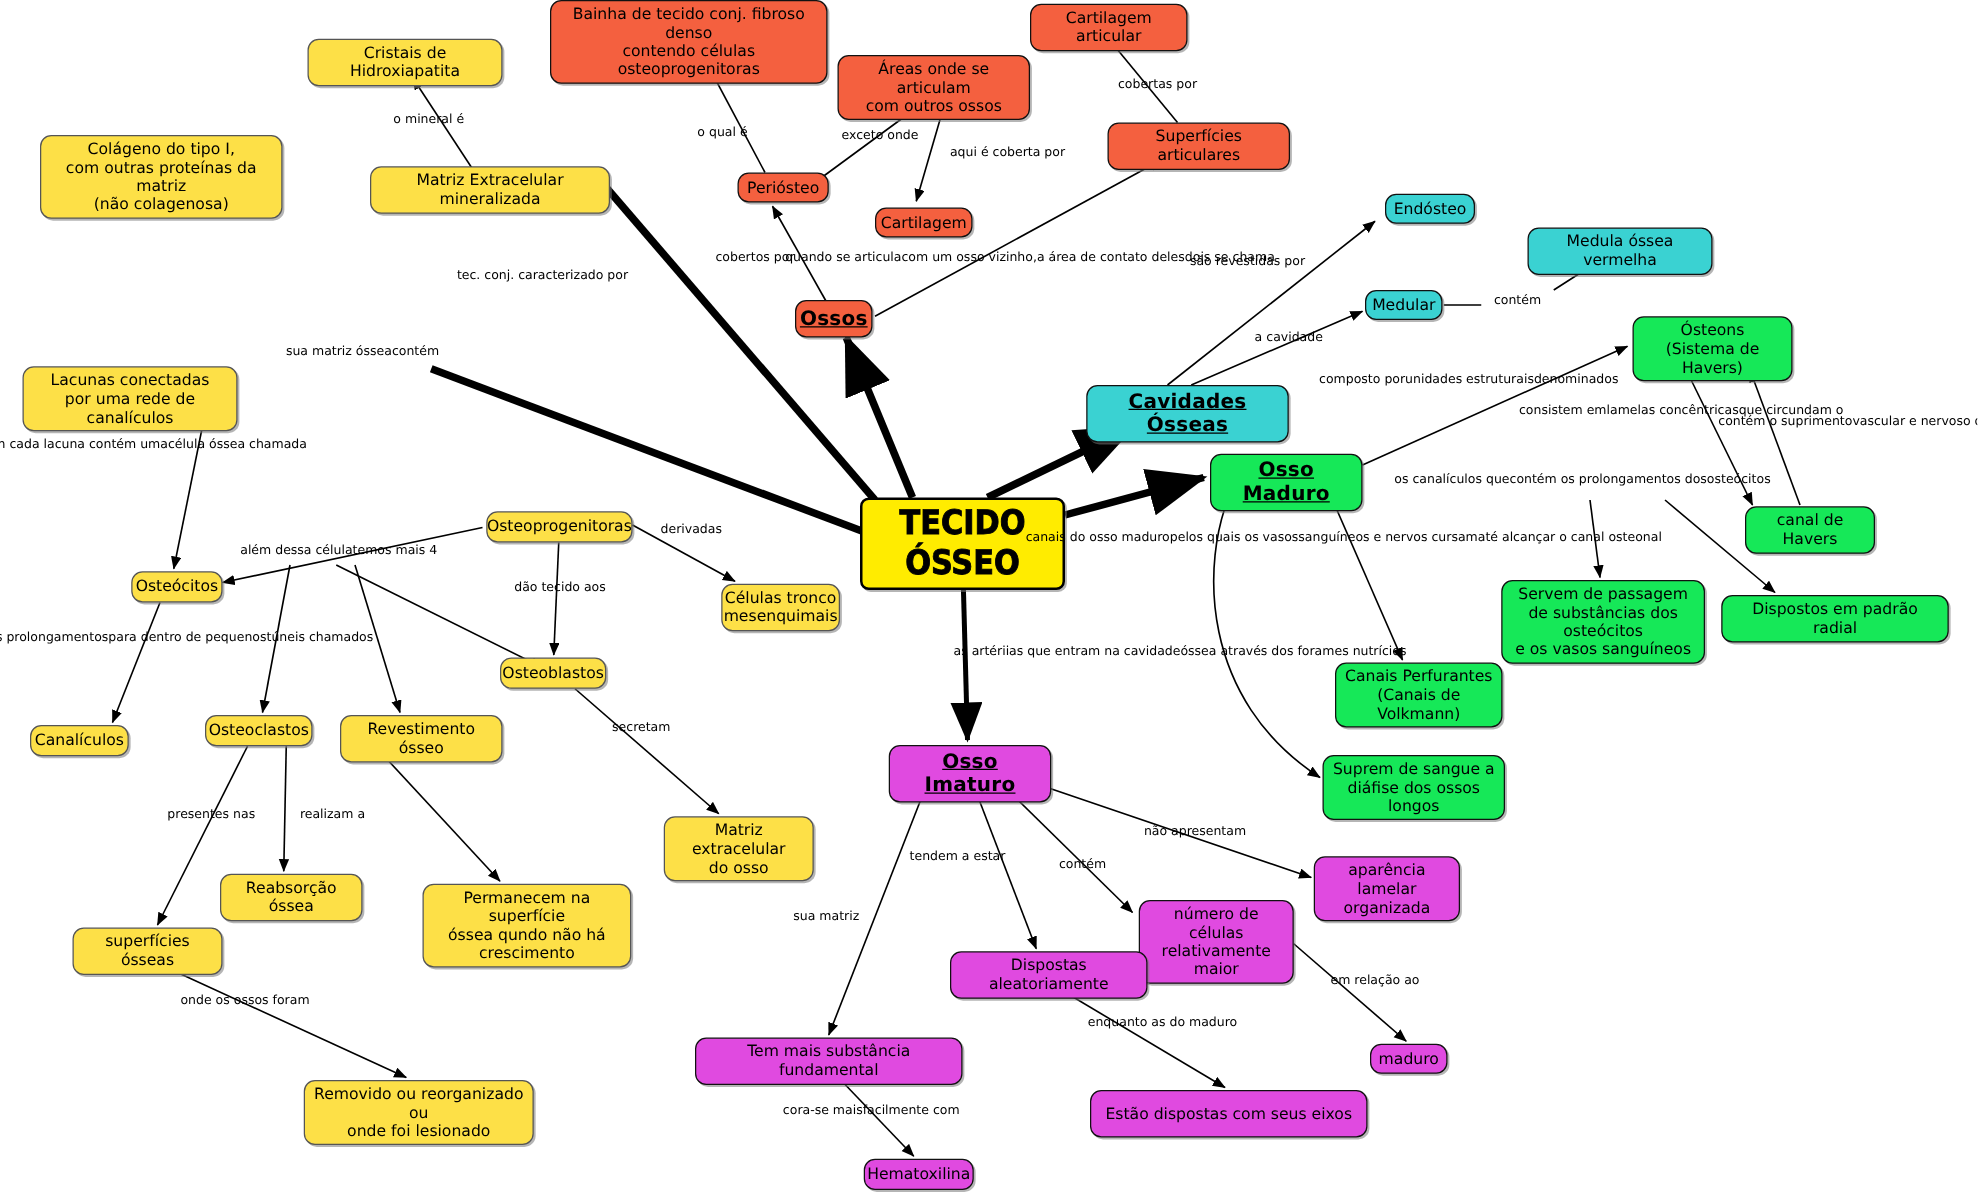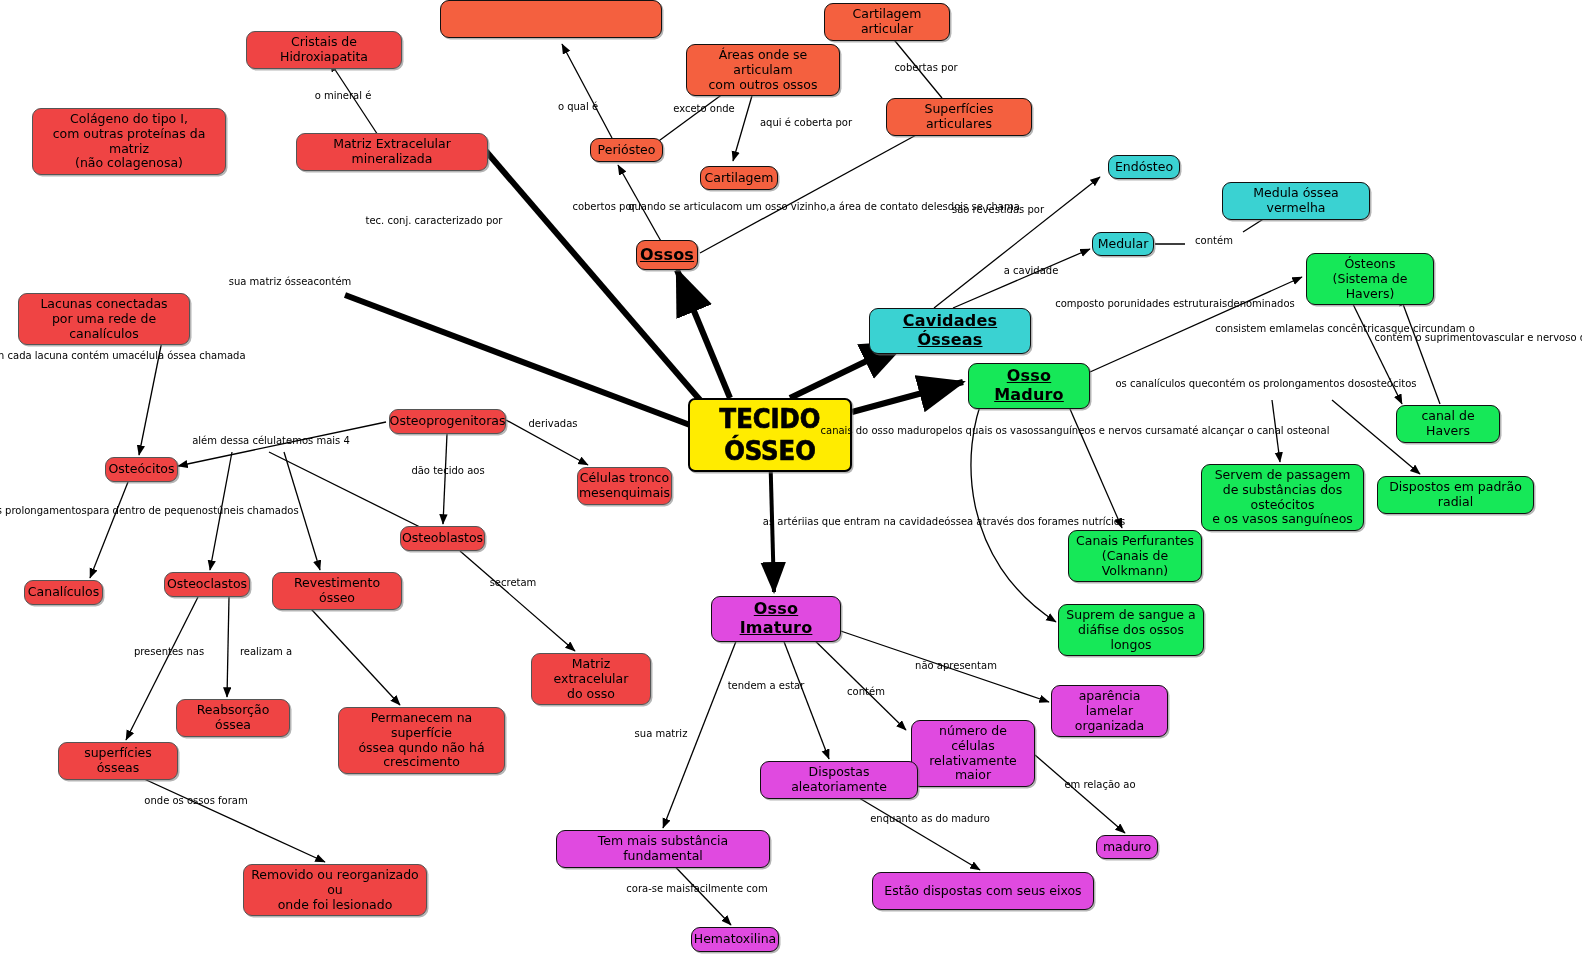--- a/index.html
+++ b/index.html
@@ -6,21 +6,21 @@
   body{font-family:"DejaVu Sans","Liberation Sans",sans-serif;}
   #map{position:relative;width:1582px;height:960px;background:#fff;overflow:hidden;}
   svg#edges{position:absolute;left:0;top:0;width:1582px;height:960px;pointer-events:none;}
 
   .node{position:absolute;box-sizing:border-box;border:1px solid #333;border-radius:9px;
         display:flex;align-items:center;justify-content:center;text-align:center;
         font-size:12.5px;line-height:1.18;color:#000;padding:3px 7px;
         box-shadow:1.5px 1.5px 0 rgba(120,120,120,.55);}
   .node span{display:block;}
 
-  .n-gray{background:#ef4444;border-color:#555;}
+  .n-gray{background:#fde047;border-color:#555;}
   .n-orange{background:#f4603f;border-color:#111;}
   .n-teal{background:#3ad2d2;border-color:#111;}
   .n-green{background:#16e858;border-color:#111;align-items:flex-end;}
   .n-magenta{background:#e04ae0;border-color:#111;}
   .n-yellow{background:#ffec00;border-color:#000;border-width:2px;border-radius:7px;}
 
   .hub{font-weight:bold;text-decoration:underline;font-size:16px;letter-spacing:.2px;}
   .center-hub{font-family:"DejaVu Sans Condensed","Liberation Sans Narrow","Liberation Sans",sans-serif;
         font-weight:bold;font-size:27px;letter-spacing:0px;text-decoration:none;
         -webkit-text-stroke:.7px #000;}
@@ -91,28 +91,30 @@
   </svg>
 
   <div id="nodes">
       <div class="node n-gray" style="left: 246px; top: 31px; width: 156px; min-height: 28px;">
         <div>
           <span>Cristais de Hidroxiapatita</span>
         </div>
       </div>
       <div class="node n-orange" style="left: 440px; top: 0px; width: 222px; min-height: 38px;">
         <div>
+          <span>Bainha de tecido conj. fibroso denso</span>
+          <span>contendo células osteoprogenitoras</span>
         </div>
       </div>
       <div class="node n-orange" style="left: 824px; top: 3px; width: 126px; min-height: 24px;">
         <div>
           <span>Cartilagem articular</span>
         </div>
       </div>
-      <div class="node n-orange" style="left: 670px; top: 44px; width: 154px; min-height: 37px; margin-left: 16px;">
+      <div class="node n-orange" style="left: 670px; top: 44px; width: 154px; min-height: 37px;">
         <div>
           <span>Áreas onde se articulam</span>
           <span>com outros ossos</span>
         </div>
       </div>
       <div class="node n-gray" style="left: 32px; top: 108px; width: 194px; min-height: 52px;">
         <div>
           <span>Colágeno do tipo I,</span>
           <span>com outras proteínas da matriz</span>
           <span>(não colagenosa)</span>
@@ -186,21 +188,21 @@
           <span>mesenquimais</span>
         </div>
       </div>
       <div class="node n-green" style="left: 1201px; top: 464px; width: 163px; min-height: 51px;">
         <div>
           <span>Servem de passagem</span>
           <span>de substâncias dos osteócitos</span>
           <span>e os vasos sanguíneos</span>
         </div>
       </div>
-      <div class="node n-green" style="left: 1377px; top: 476px; width: 157px; min-height: 25px;">
+      <div class="node n-green" style="left: 1377px; top: 476px; width: 182px; min-height: 25px;">
         <div>
           <span>Dispostos em padrão radial</span>
         </div>
       </div>
       <div class="node n-gray" style="left: 400px; top: 526px; width: 85px; min-height: 25px;">
         <div>
           <span>Osteoblastos</span>
         </div>
       </div>
       <div class="node n-green" style="left: 1068px; top: 530px; width: 134px; min-height: 38px;">

